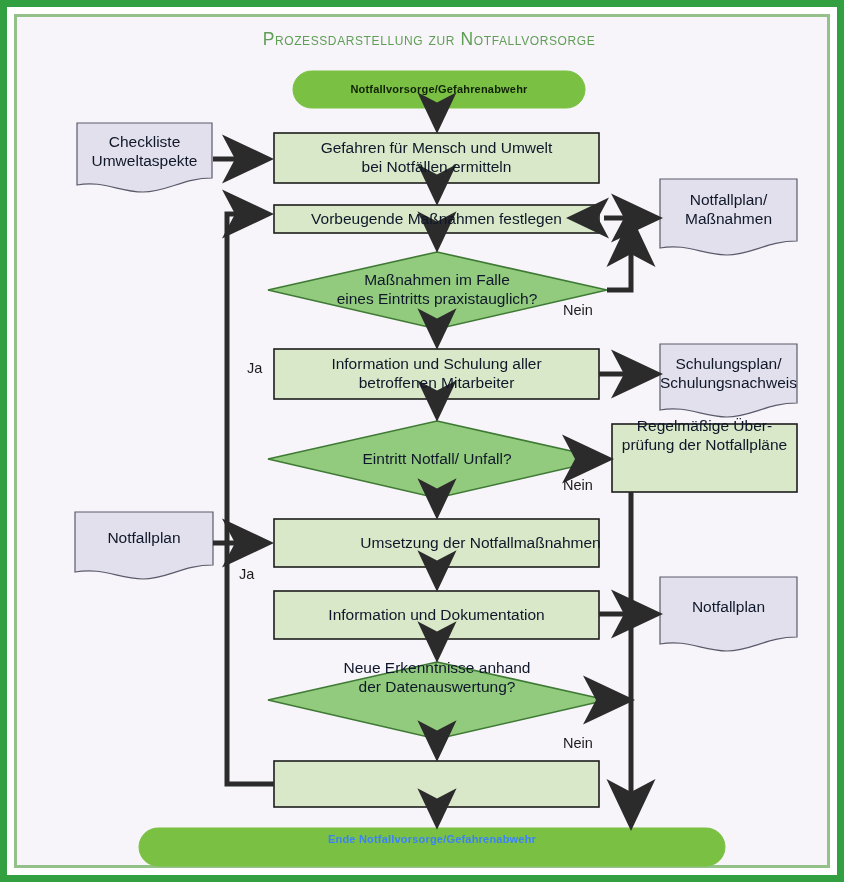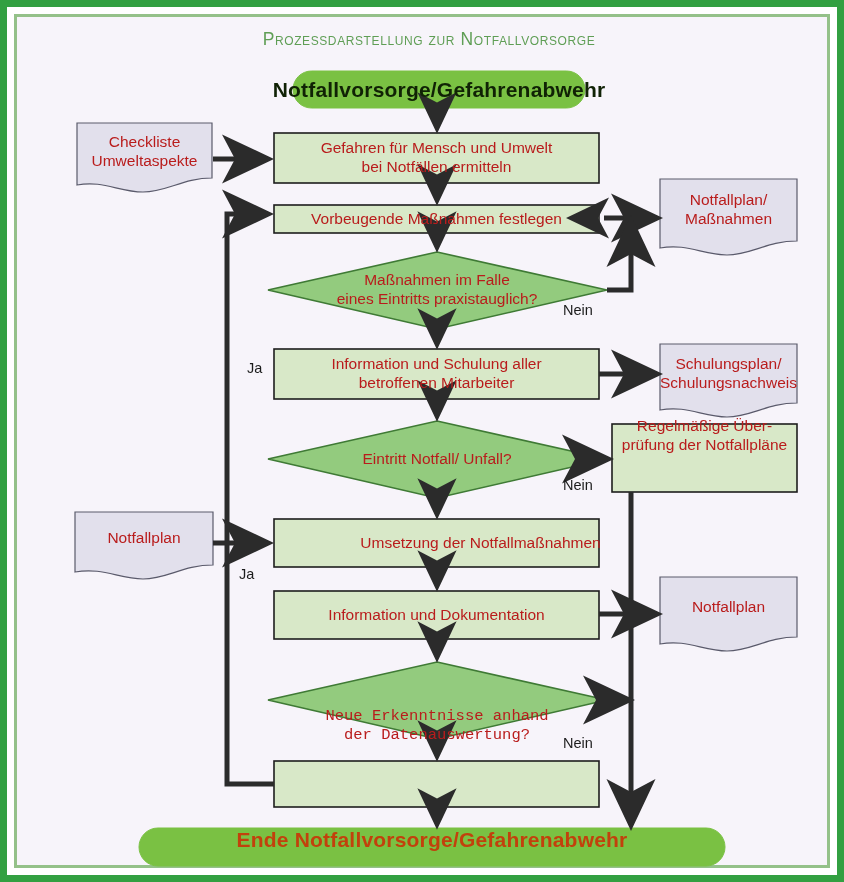--- a/index.html
+++ b/index.html
@@ -44,28 +44,28 @@
     height: 882px;
     overflow: visible;
   }
   .nodetext {
     position: absolute;
     display: flex;
     align-items: center;
     justify-content: center;
     text-align: center;
     box-sizing: border-box;
-    color: #b91c1c;
+    color: #0f172a;
     line-height: 1.22;
     pointer-events: none;
   }
   .proc-label { font-size: 15.5px; }
   .doc-label  { font-size: 15.5px; }
   .dec-label  { font-size: 15.5px; }
-  .pill-label { font-size: 21px; font-weight: bold; letter-spacing: .2px; }
+  .pill-label { font-size: 11px; font-weight: bold; letter-spacing: .2px; }
   .edge-label {
     position: absolute;
     font-size: 14.5px;
     color: #1c1c1c;
   }
   #title {
     position: absolute;
     left: 0;
     top: 22px;
     width: 844px;
@@ -203,25 +203,25 @@
 prüfung der Notfallpläne</div>
 
     <div class="nodetext doc-label" style="left:68px; top:505px; width:138px; height:53px;">Notfallplan</div>
 
     <div class="nodetext proc-label" style="left:267px; top:512px; width:325px; height:48px;margin-left:44px;">Umsetzung der Notfallmaßnahmen</div>
 
     <div class="nodetext proc-label" style="left:267px; top:584px; width:325px; height:48px;">Information und Dokumentation</div>
 
     <div class="nodetext doc-label" style="left:653px; top:570px; width:137px; height:60px;">Notfallplan</div>
 
-    <div class="nodetext dec-label" style="left:300px; top:692px; width:260px; height:54px; white-space:pre-line;font-family:Liberation Mono, monospace;">Neue Erkenntnisse anhand
+    <div class="nodetext dec-label" style="left:300px; top:644px; width:260px; height:54px; white-space:pre-line;">Neue Erkenntnisse anhand
 der Datenauswertung?</div>
 
 
-    <div class="nodetext pill-label" style="left:132px; top:821px; width:586px; height:24px; color:#c2410c;text-align:right;">Ende Notfallvorsorge/Gefahrenabwehr</div>
+    <div class="nodetext pill-label" style="left:132px; top:821px; width:586px; height:24px; color:#3b82f6;text-align:right;">Ende Notfallvorsorge/Gefahrenabwehr</div>
 
     <div class="edge-label" style="left:556px; top:295px;">Nein</div>
 
     <div class="edge-label" style="left:240px; top:353px;">Ja</div>
 
     <div class="edge-label" style="left:556px; top:470px;">Nein</div>
 
     <div class="edge-label" style="left:232px; top:559px;">Ja</div>
 
     <div class="edge-label" style="left:556px; top:728px;">Nein</div>

